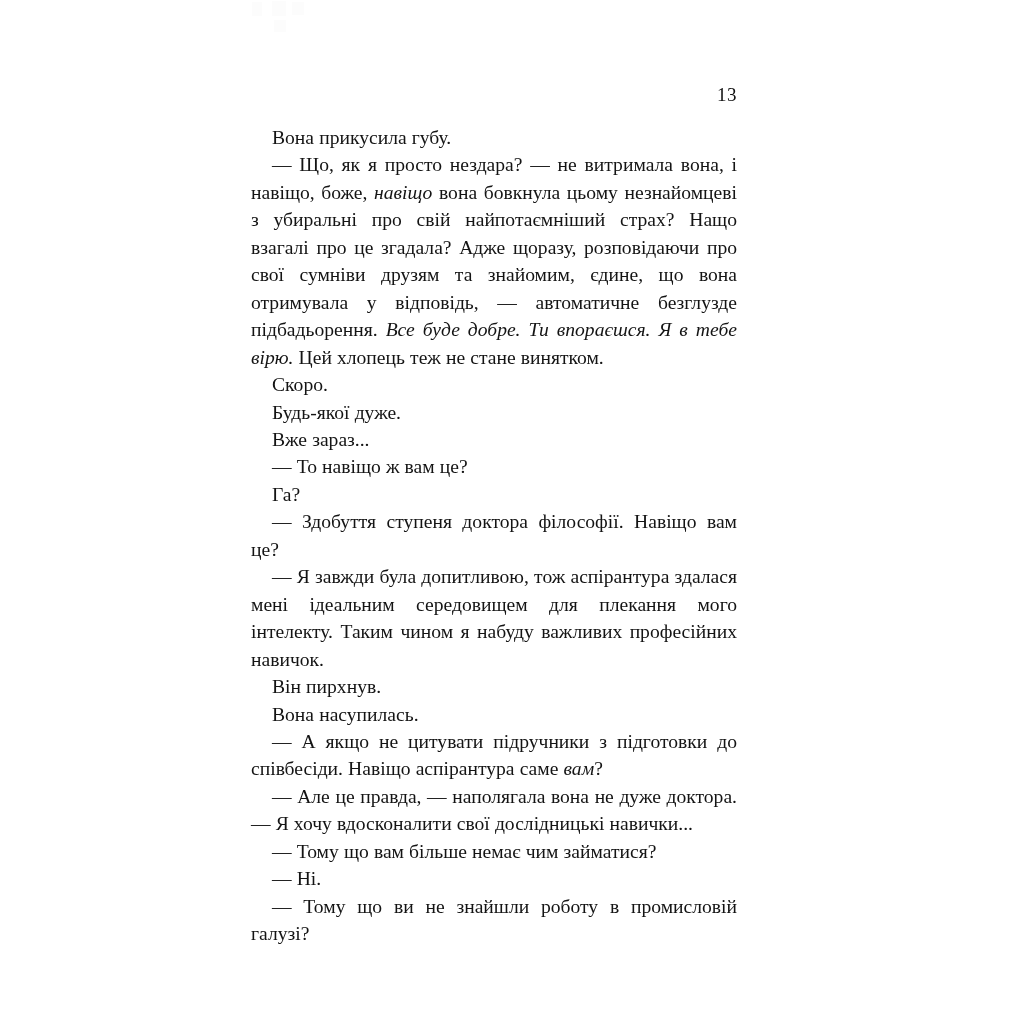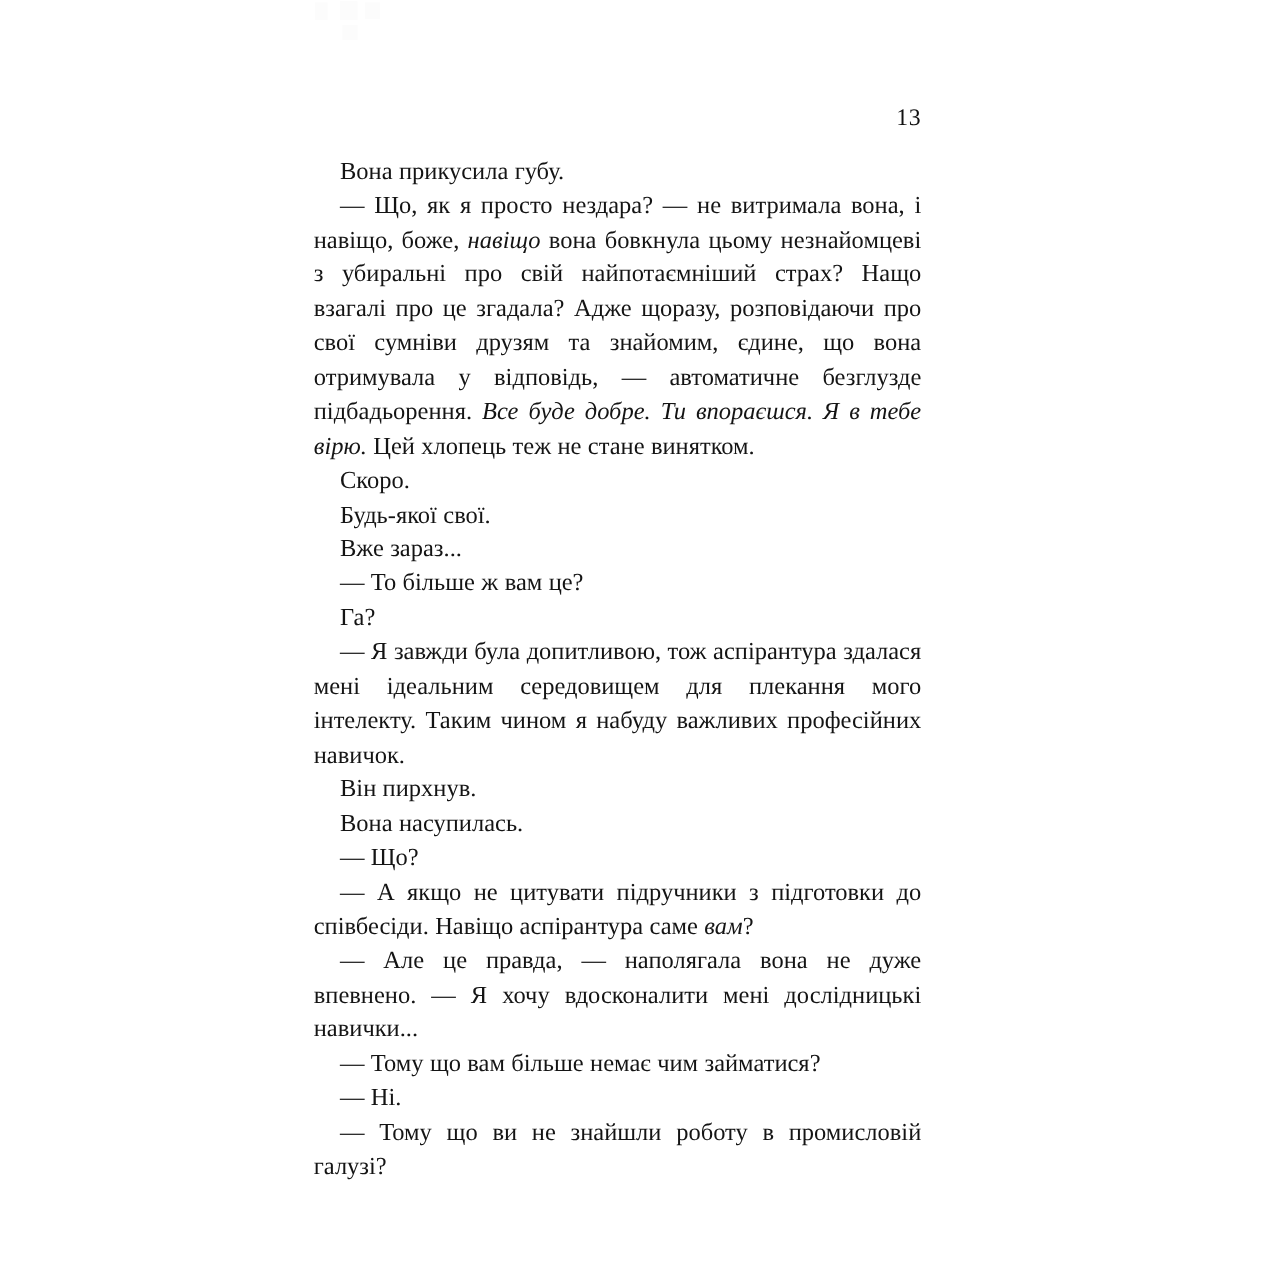--- a/index.html
+++ b/index.html
@@ -68,28 +68,28 @@
   <div class="scan-speck s2"></div>
   <div class="scan-speck s3"></div>
   <div class="scan-speck s4"></div>
 
   <div class="folio">13</div>
 
   <div class="textblock">
       <p>Вона прикусила губу.</p>
       <p>— Що, як я просто нездара? — не витримала вона, і навіщо, боже, <i>навіщо</i> вона бовкнула цьому незнайомцеві з убиральні про свій найпотаємніший страх? Нащо взагалі про це згадала? Адже щоразу, розповідаючи про свої сумніви друзям та знайомим, єдине, що вона отримувала у відповідь, — автоматичне безглузде підбадьорення. <i>Все буде добре. Ти впораєшся. Я в тебе вірю.</i> Цей хлопець теж не стане винятком.</p>
       <p>Скоро.</p>
-      <p>Будь-якої свої.</p>
+      <p>Будь-якої дуже.</p>
       <p>Вже зараз...</p>
-      <p>— То більше ж вам це?</p>
+      <p>— То навіщо ж вам це?</p>
       <p>Га?</p>
+      <p>— Здобуття ступеня доктора філософії. Навіщо вам це?</p>
       <p>— Я завжди була допитливою, тож аспірантура здалася мені ідеальним середовищем для плекання мого інтелекту. Таким чином я набуду важливих професійних навичок.</p>
       <p>Він пирхнув.</p>
       <p>Вона насупилась.</p>
-      <p>— Що?</p>
       <p>— А якщо не цитувати підручники з підготовки до співбесіди. Навіщо аспірантура саме <i>вам</i>?</p>
-      <p>— Але це правда, — наполягала вона не дуже впевнено. — Я хочу вдосконалити мені дослідницькі навички...</p>
+      <p>— Але це правда, — наполягала вона не дуже доктора. — Я хочу вдосконалити свої дослідницькі навички...</p>
       <p>— Тому що вам більше немає чим займатися?</p>
       <p>— Ні.</p>
       <p>— Тому що ви не знайшли роботу в промисловій галузі?</p>
     </div>
 
 </div>
 
 </body></html>

